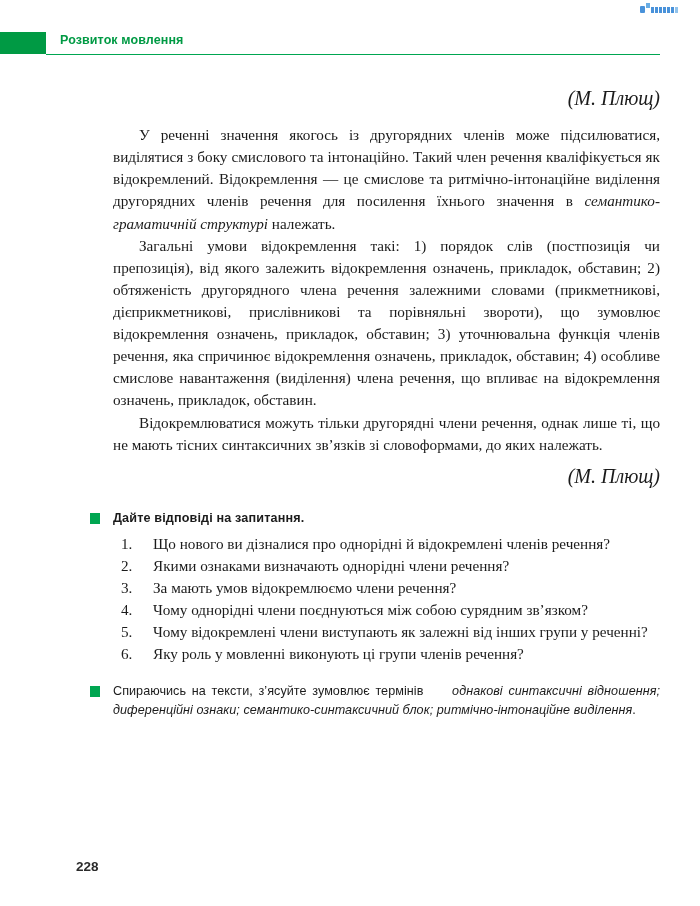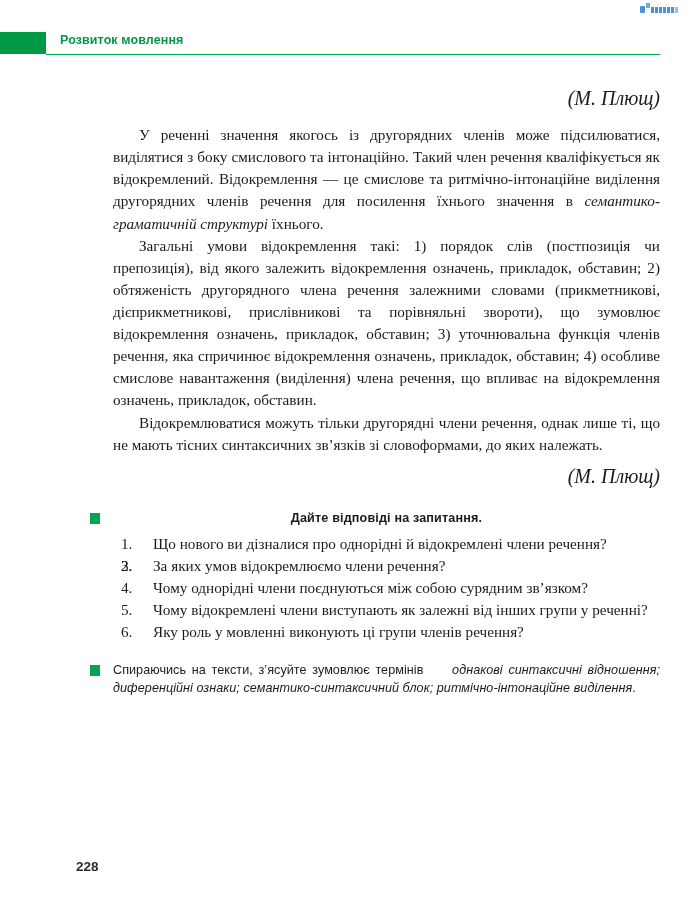--- a/index.html
+++ b/index.html
@@ -110,21 +110,20 @@
     height: 11px;
     background: #00a651;
   }
   .task-heading {
     margin: 0;
     font-family: "Liberation Sans", sans-serif;
     font-size: 12.6px;
     font-weight: bold;
     line-height: 1.45;
     letter-spacing: 0.15px;
-    text-align: center;
   }
   .task-paragraph {
     margin: 0;
     font-family: "Liberation Sans", sans-serif;
     font-size: 12.6px;
     line-height: 1.5;
     text-align: justify;
     letter-spacing: 0.05px;
   }
   .task-paragraph em { font-style: italic; margin-left: 23px; }
@@ -188,21 +187,21 @@
 <div id="content">
 
 
   <div class="gap-sm"></div>
 
   <p class="attribution">(М. Плющ)</p>
 
   <div class="gap-md"></div>
 
   <p class="body-par">
-    <span>У реченні значення якогось із другорядних членів може підсилюватися, виділятися з боку смислового та інтонаційно. Такий член речення кваліфікується як відокремлений. Відокремлення — це смислове та ритмічно-інтонаційне виділення другорядних членів речення для посилення їхнього значення в </span><em class="it">семантико-граматичній структурі</em><span> їхнього.</span>
+    <span>У реченні значення якогось із другорядних членів може підсилюватися, виділятися з боку смислового та інтонаційно. Такий член речення кваліфікується як відокремлений. Відокремлення — це смислове та ритмічно-інтонаційне виділення другорядних членів речення для посилення їхнього значення в </span><em class="it">семантико-граматичній структурі</em><span> належать.</span>
   </p>
 
   <p class="body-par">
     <span>Загальні умови відокремлення такі: 1) порядок слів (постпозиція чи препозиція), від якого залежить відокремлення означень, прикладок, обставин; 2) обтяженість другорядного члена речення залежними словами (прикметникові, дієприкметникові, прислівникові та порівняльні звороти), що зумовлює відокремлення означень, прикладок, обставин; 3) уточнювальна функція членів речення, яка спричинює відокремлення означень, прикладок, обставин; 4) особливе смислове навантаження (виділення) члена речення, що впливає на відокремлення означень, прикладок, обставин.</span>
   </p>
 
   <p class="body-par">
     <span>Відокремлюватися можуть тільки другорядні члени речення, однак лише ті, що не мають тісних синтаксичних зв’язків зі словоформами, до яких належать.</span>
   </p>
 
@@ -213,28 +212,29 @@
   <div class="gap-lg"></div>
 
   <div class="task-block" style="margin-left:-23px;">
     <span class="task-bullet"></span>
     <p class="task-heading">Дайте відповіді на запитання.</p>
   </div>
 
   <ol class="question-list">
     <li>
       <span class="qnum">1.</span>
-      <span>Що нового ви дізналися про однорідні й відокремлені члени речення?</span>
+      <span>Що нового ви дізналися про однорідні й відокремлені членів речення?</span>
     </li>
     <li>
       <span class="qnum">2.</span>
+      <span>Якими ознаками визначають однорідні члени речення?</span>
     </li>
     <li>
       <span class="qnum">3.</span>
-      <span>За яких умов відокремлюємо члени речення?</span>
+      <span>За мають умов відокремлюємо члени речення?</span>
     </li>
     <li>
       <span class="qnum">4.</span>
       <span>Чому однорідні члени поєднуються між собою сурядним зв’язком?</span>
     </li>
     <li>
       <span class="qnum">5.</span>
       <span>Чому відокремлені члени виступають як залежні від інших групи у реченні?</span>
     </li>
     <li>

